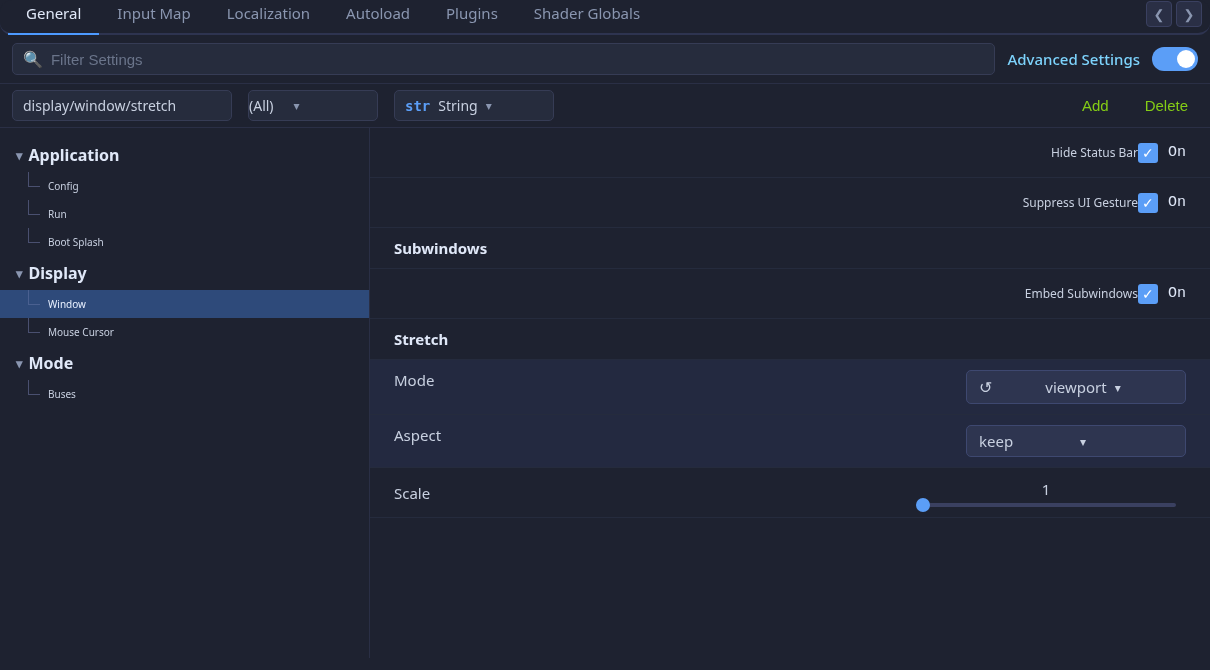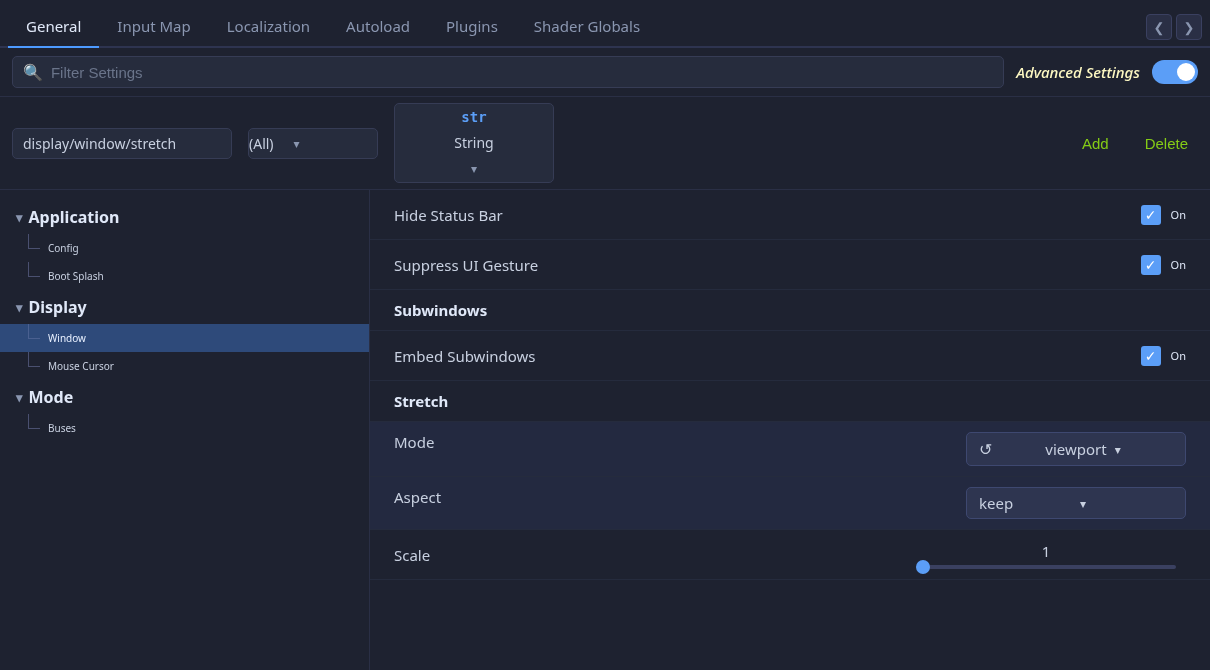--- a/index.html
+++ b/index.html
@@ -13,21 +13,22 @@
       font-size: 15px;
     }
 
     
     .tab-bar {
       display: flex;
       align-items: flex-end;
       background: #1e2230;
       border-bottom: 2px solid #2e3450;
       padding: 0 8px;
-      height: 48px;
+      height: 35px;
+      border-radius: 12px;
     }
     .tab {
       padding: 10px 18px;
       cursor: pointer;
       color: #8a96b0;
       border-bottom: 2px solid transparent;
       margin-bottom: -2px;
       font-size: 15px;
     }
     .tab.active {
@@ -75,24 +76,23 @@
       background: transparent;
       border: none;
       outline: none;
       color: #f9a8d4;
       font-size: 15px;
       flex: 1;
     }
     .filter-input-wrap input::placeholder { color: #6a748a; }
     .search-icon { color: #8a96b0; font-size: 16px; }
     .advanced-settings-label {
-      color: #fef9c3;
+      color: #7dd3fc;
       font-size: 15px;
       font-weight: 500;
-      font-style: italic;
     }
     .toggle-wrap {
       display: flex; align-items: center;
     }
     .toggle {
       width: 46px; height: 24px;
       background: #5b9ef7;
       border-radius: 12px;
       position: relative;
       cursor: pointer;
@@ -138,21 +138,20 @@
     .prop-type-dropdown {
       background: #262c3d;
       border: 1px solid #363c55;
       border-radius: 5px;
       padding: 5px 10px;
       color: #c8d0e0;
       font-size: 14px;
       display: flex; align-items: center; gap: 8px;
       cursor: pointer;
       min-width: 160px;
-      flex-direction: column;
     }
     .str-badge {
       color: #5b9ef7;
       font-family: monospace;
       font-weight: bold;
       font-size: 14px;
     }
     .btn-add, .btn-delete {
       background: transparent;
       border: none;
@@ -239,39 +238,41 @@
     .settings-row {
       display: flex;
       align-items: center;
       padding: 12px 24px;
       border-bottom: 1px solid #252b3d;
       min-height: 50px;
     }
     .row-label {
       flex: 1;
       color: #c8d0e0;
-      font-size: 15px;
+      font-size: 12px;
+      text-align: right;
     }
     .row-value {
       display: flex;
       align-items: center;
       gap: 10px;
     }
     .checkbox-blue {
       width: 20px; height: 20px;
       background: #5b9ef7;
       border-radius: 3px;
       display: flex; align-items: center; justify-content: center;
       color: white;
       font-size: 14px;
       flex-shrink: 0;
     }
     .on-label {
       color: #e0e8f8;
-      font-size: 11px;
+      font-size: 15px;
+      font-family: Liberation Mono, monospace;
     }
 
     .section-header-row {
       padding: 10px 24px;
       background: #1e2230;
       border-bottom: 1px solid #252b3d;
     }
     .section-header-row span {
       font-weight: bold;
       font-size: 15px;
@@ -398,20 +399,23 @@
   <div class="sidebar">
 
     <div class="tree-section-header">
       <span class="chevron-down">▾</span>
       <span>Application</span>
     </div>
     <div class="tree-item">
       <span>Config</span>
     </div>
     <div class="tree-item">
+      <span>Run</span>
+    </div>
+    <div class="tree-item">
       <span>Boot Splash</span>
     </div>
 
     <div class="tree-section-header">
       <span class="chevron-down">▾</span>
       <span>Display</span>
     </div>
     <div class="tree-item active">
       <span>Window</span>
     </div>

